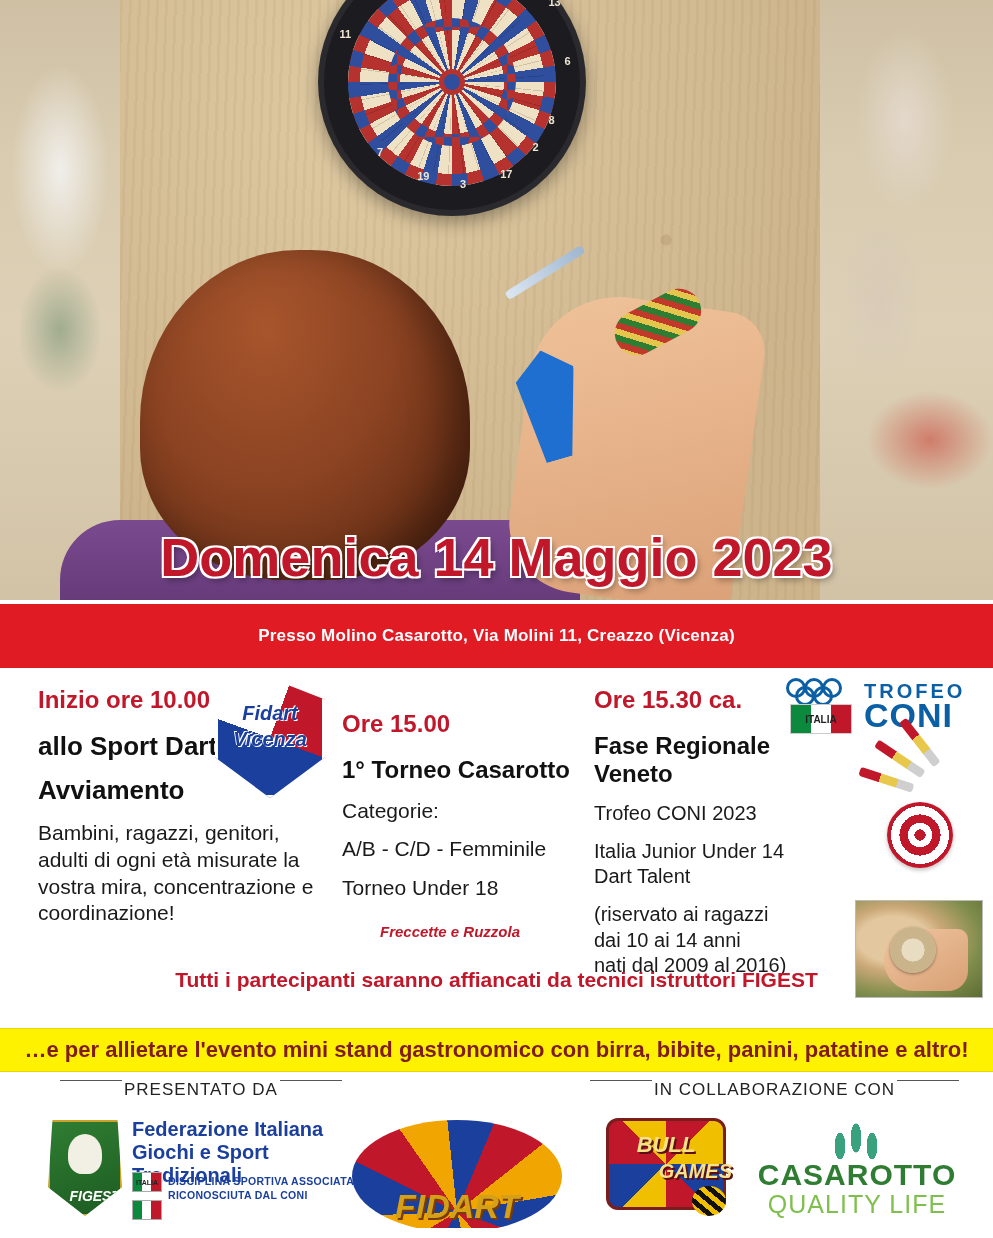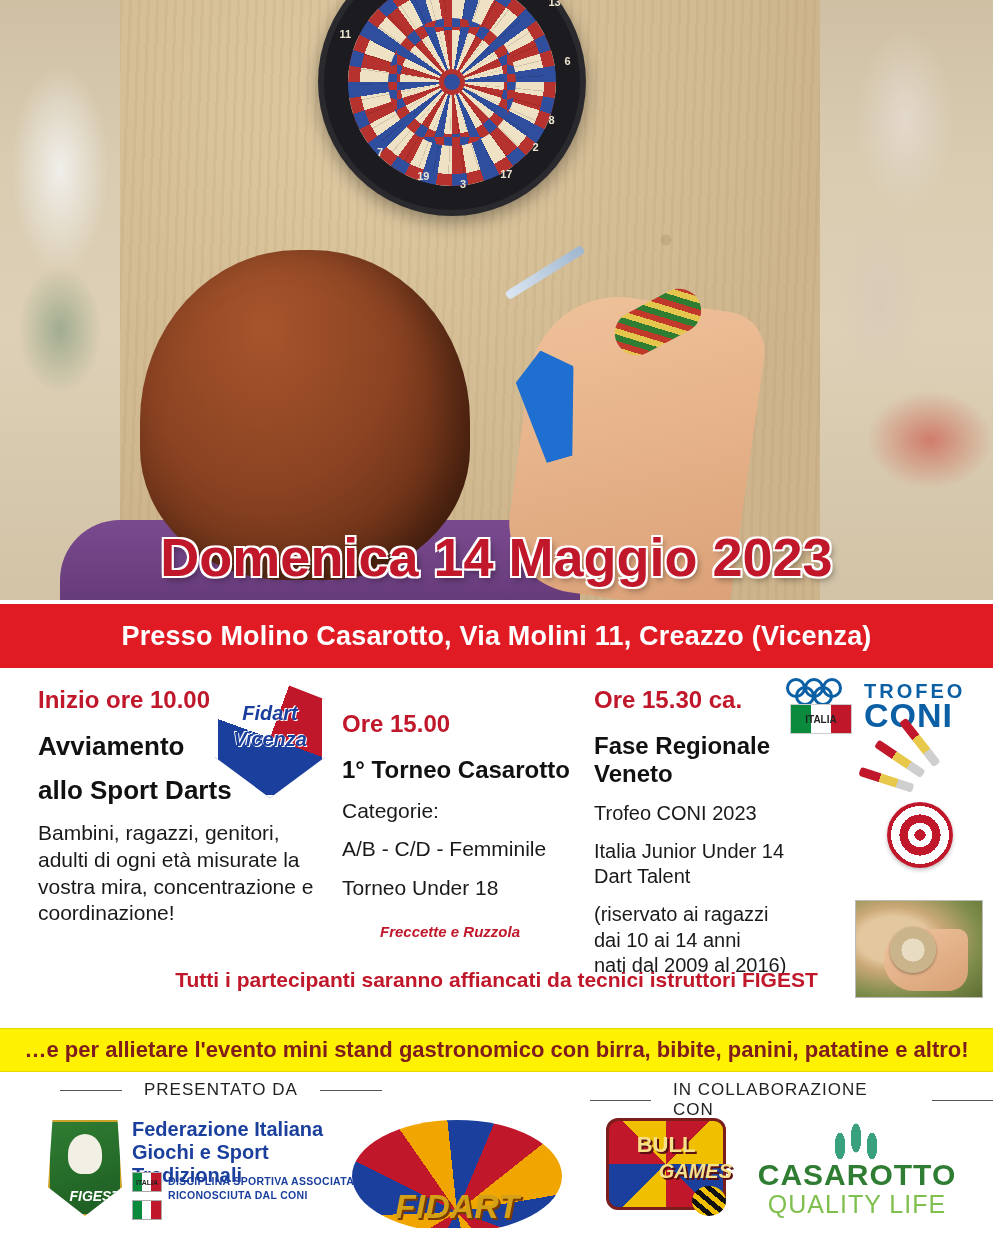--- a/index.html
+++ b/index.html
@@ -185,21 +185,21 @@
     text-shadow: 2px 2px 0 #fff, -2px 2px 0 #fff, 2px -2px 0 #fff, -2px -2px 0 #fff, 3px 4px 6px rgba(0,0,0,.35);
   }
 
   
   .redbar {
     position:absolute; left:0; top:604px; width:993px; height:64px;
     background:#e01b24;
     display:flex; align-items:center; justify-content:center;
   }
   .redbar span {
-    color:#ffffff; font-weight:bold; font-size:27px; letter-spacing:.2px;
+    color:#ffffff; font-weight:bold; font-size:17px; letter-spacing:.2px;
   }
 
   
   .content {
     position:absolute; left:0; top:668px; width:993px; height:360px;
     background:#ffffff;
   }
 
   .col { position:absolute; }
   .col-a { left:38px; top:18px; width:290px; }
@@ -312,21 +312,21 @@
     position:absolute; left:0; top:1028px; width:993px; height:44px;
     background:#fff200;
     display:flex; align-items:center; justify-content:center;
     border-top:1px solid #e6d900; border-bottom:1px solid #e6d900;
   }
   .yellowbar span { color:#7f1d1d; font-weight:bold; font-size:22px; }
 
   
   .footer { position:absolute; left:0; top:1072px; width:993px; height:166px; background:#fff; }
   .foot-head {
-    position:absolute; top:8px; display:flex; align-items:center; gap:22px;
+    position:absolute; top:8px; display:flex; gap:2px;
     color:#222; font-size:17px; letter-spacing:1px;
   }
   .foot-head .rule { display:block; width:62px; height:1px; background:#555; }
   .fh-left { left:60px; }
   .fh-right { left:590px; }
 
   .logo-figest { position:absolute; left:48px; top:44px; width:300px; height:110px; }
   .logo-figest .crest{
     position:absolute; left:0; top:4px; width:74px; height:96px;
     background:linear-gradient(160deg,#2f7d32,#1d5c22);
@@ -381,21 +381,21 @@
   .logo-bull { position:absolute; left:600px; top:44px; width:150px; height:112px; }
   .logo-bull .wheel{
     position:absolute; left:6px; top:2px; width:120px; height:92px; border-radius:12px;
     background:
       conic-gradient(#c0172a 0 12.5%, #f0c000 12.5% 25%, #1b3f9c 25% 37.5%, #c0172a 37.5% 50%,
                      #f0c000 50% 62.5%, #1b3f9c 62.5% 75%, #c0172a 75% 87.5%, #f0c000 87.5% 100%);
     border:3px solid #7a1d1d;
   }
   .logo-bull .word1{
     position:absolute; left:0; top:16px; width:132px; text-align:center;
-    color:#f7e08a; font-weight:bold; font-size:22px; 
+    color:#f7e08a; font-weight:bold; font-size:22px; font-style:italic;
     text-shadow:2px 2px 0 #5a1010;
   }
   .logo-bull .word2{
     position:absolute; left:0; top:44px; width:132px; text-align:right;
     color:#f7e08a; font-weight:bold; font-size:20px; font-style:italic;
     text-shadow:2px 2px 0 #5a1010;
   }
   .logo-bull .bee{
     position:absolute; left:92px; top:70px; width:34px; height:30px; border-radius:50%;
     background:repeating-linear-gradient(40deg,#111 0 5px,#f0c000 5px 10px);
@@ -457,22 +457,22 @@
 </div>
 
 <div class="redbar">
   <span>Presso Molino Casarotto, Via Molini 11, Creazzo (Vicenza)</span>
 </div>
 
 <div class="content">
 
   <div class="col col-a">
     <div class="time-head">Inizio ore 10.00</div>
+    <div class="col-title">allo Sport Darts</div>
     <div class="col-title">Avviamento</div>
-    <div class="col-title">allo Sport Darts</div>
     <div class="body-text">Bambini, ragazzi, genitori, adulti di ogni età misurate la vostra mira, concentrazione e coordinazione!</div>
   </div>
 
   <div class="fidart-vi">
     <div class="shield"></div>
     <div class="txt1">Fidart</div>
     <div class="txt2">Vicenza</div>
   </div>
 
   <div class="col col-b">

